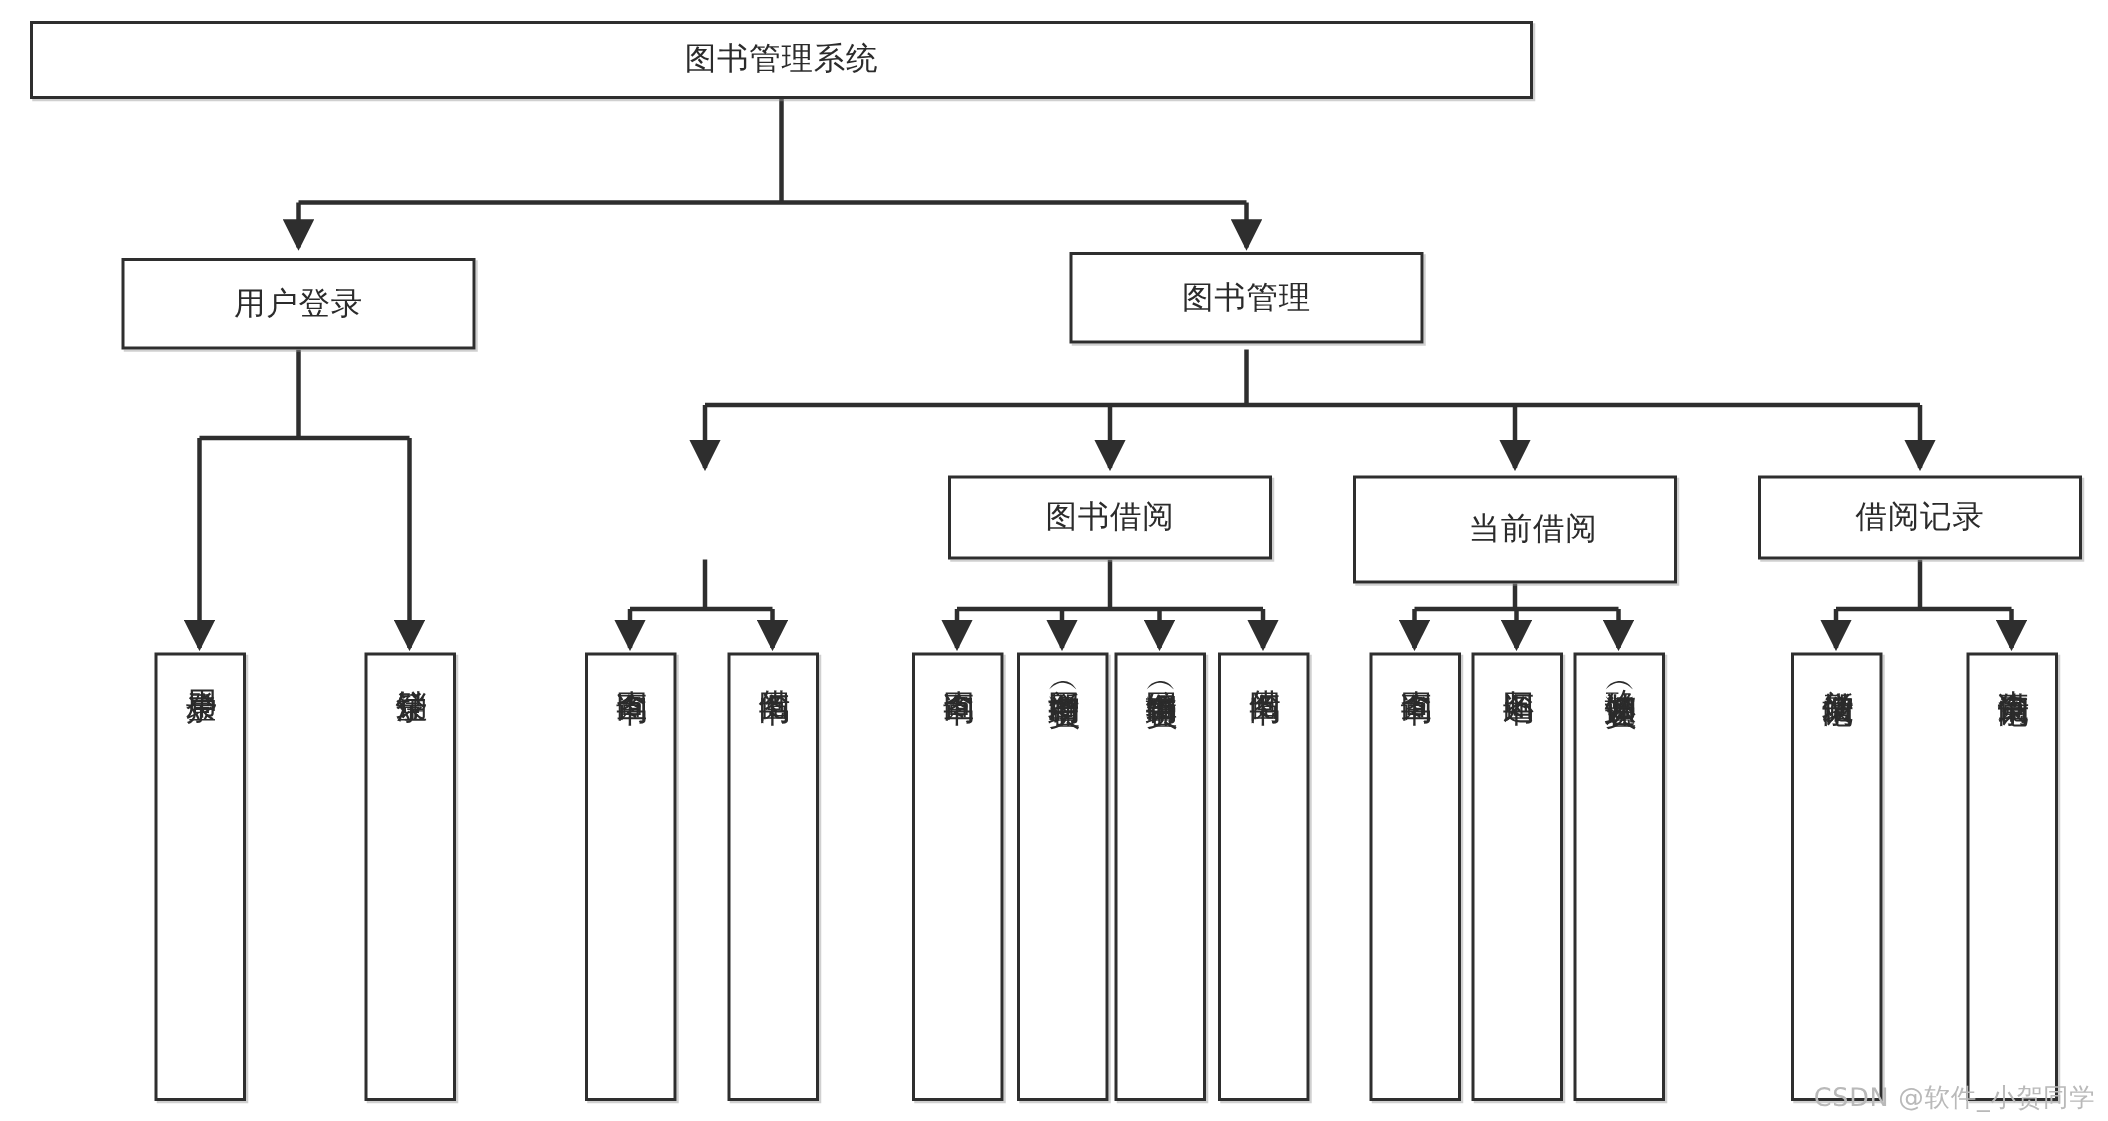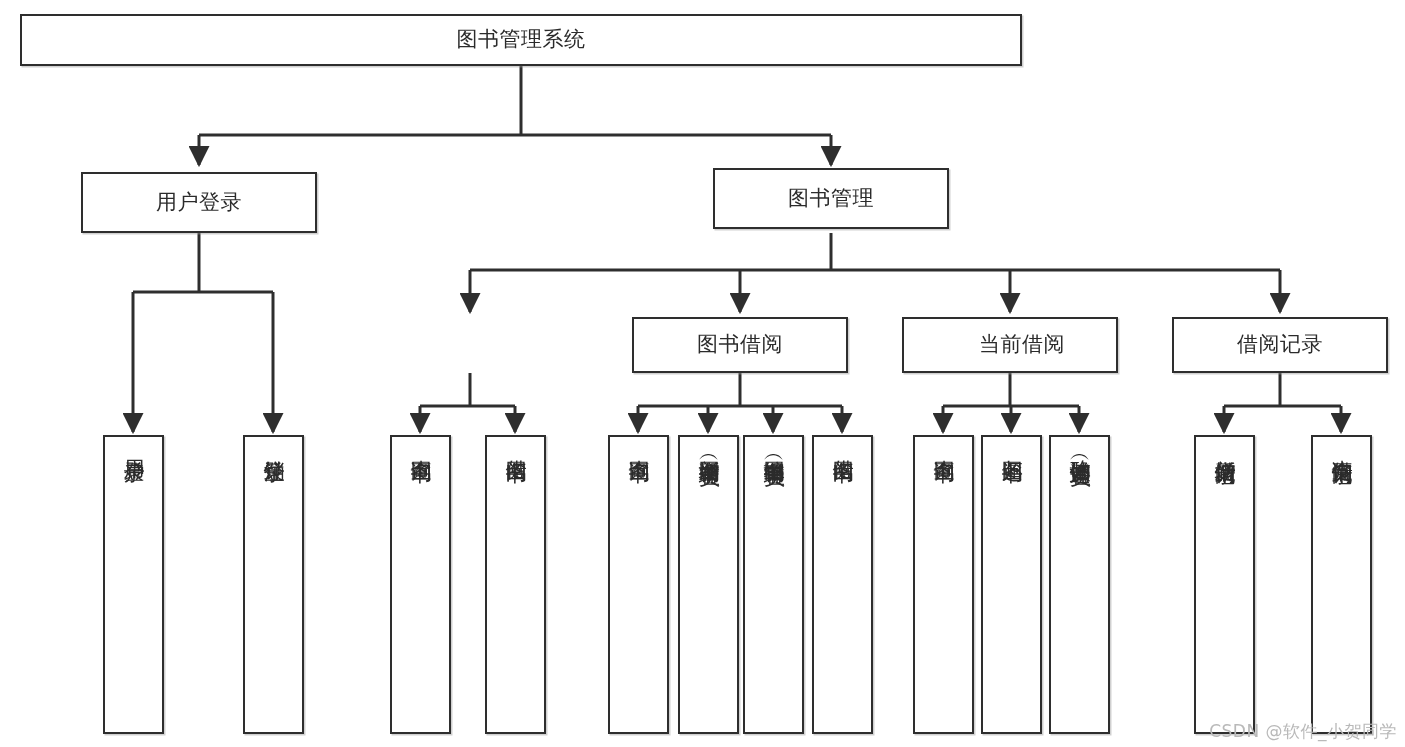--- a/index.html
+++ b/index.html
@@ -126,21 +126,21 @@
   <div class="node-box" style="left:81px; top:172px; width:236px; height:61px;">
     <span class="node-label">用户登录</span>
   </div>
   <div class="node-box" style="left:713px; top:168px; width:236px; height:61px;">
     <span class="node-label">图书管理</span>
   </div>
 
   <div class="node-box" style="left:632px; top:317px; width:216px; height:56px;text-align:right;">
     <span class="node-label">图书借阅</span>
   </div>
-  <div class="node-box" style="left:902px; top:317px; width:216px; height:56px;padding-left:24px;">
+  <div class="node-box" style="left:902px; top:317px; width:216px; height:72px;padding-left:24px;">
     <span class="node-label">当前借阅</span>
   </div>
   <div class="node-box" style="left:1172px; top:317px; width:216px; height:56px;">
     <span class="node-label">借阅记录</span>
   </div>
 
   <div class="node-box leaf" style="left:103px; top:435px; width:61px; height:299px;">
     <span class="leaf-label">用户登录</span>
   </div>
   <div class="node-box leaf" style="left:243px; top:435px; width:61px; height:299px;">

